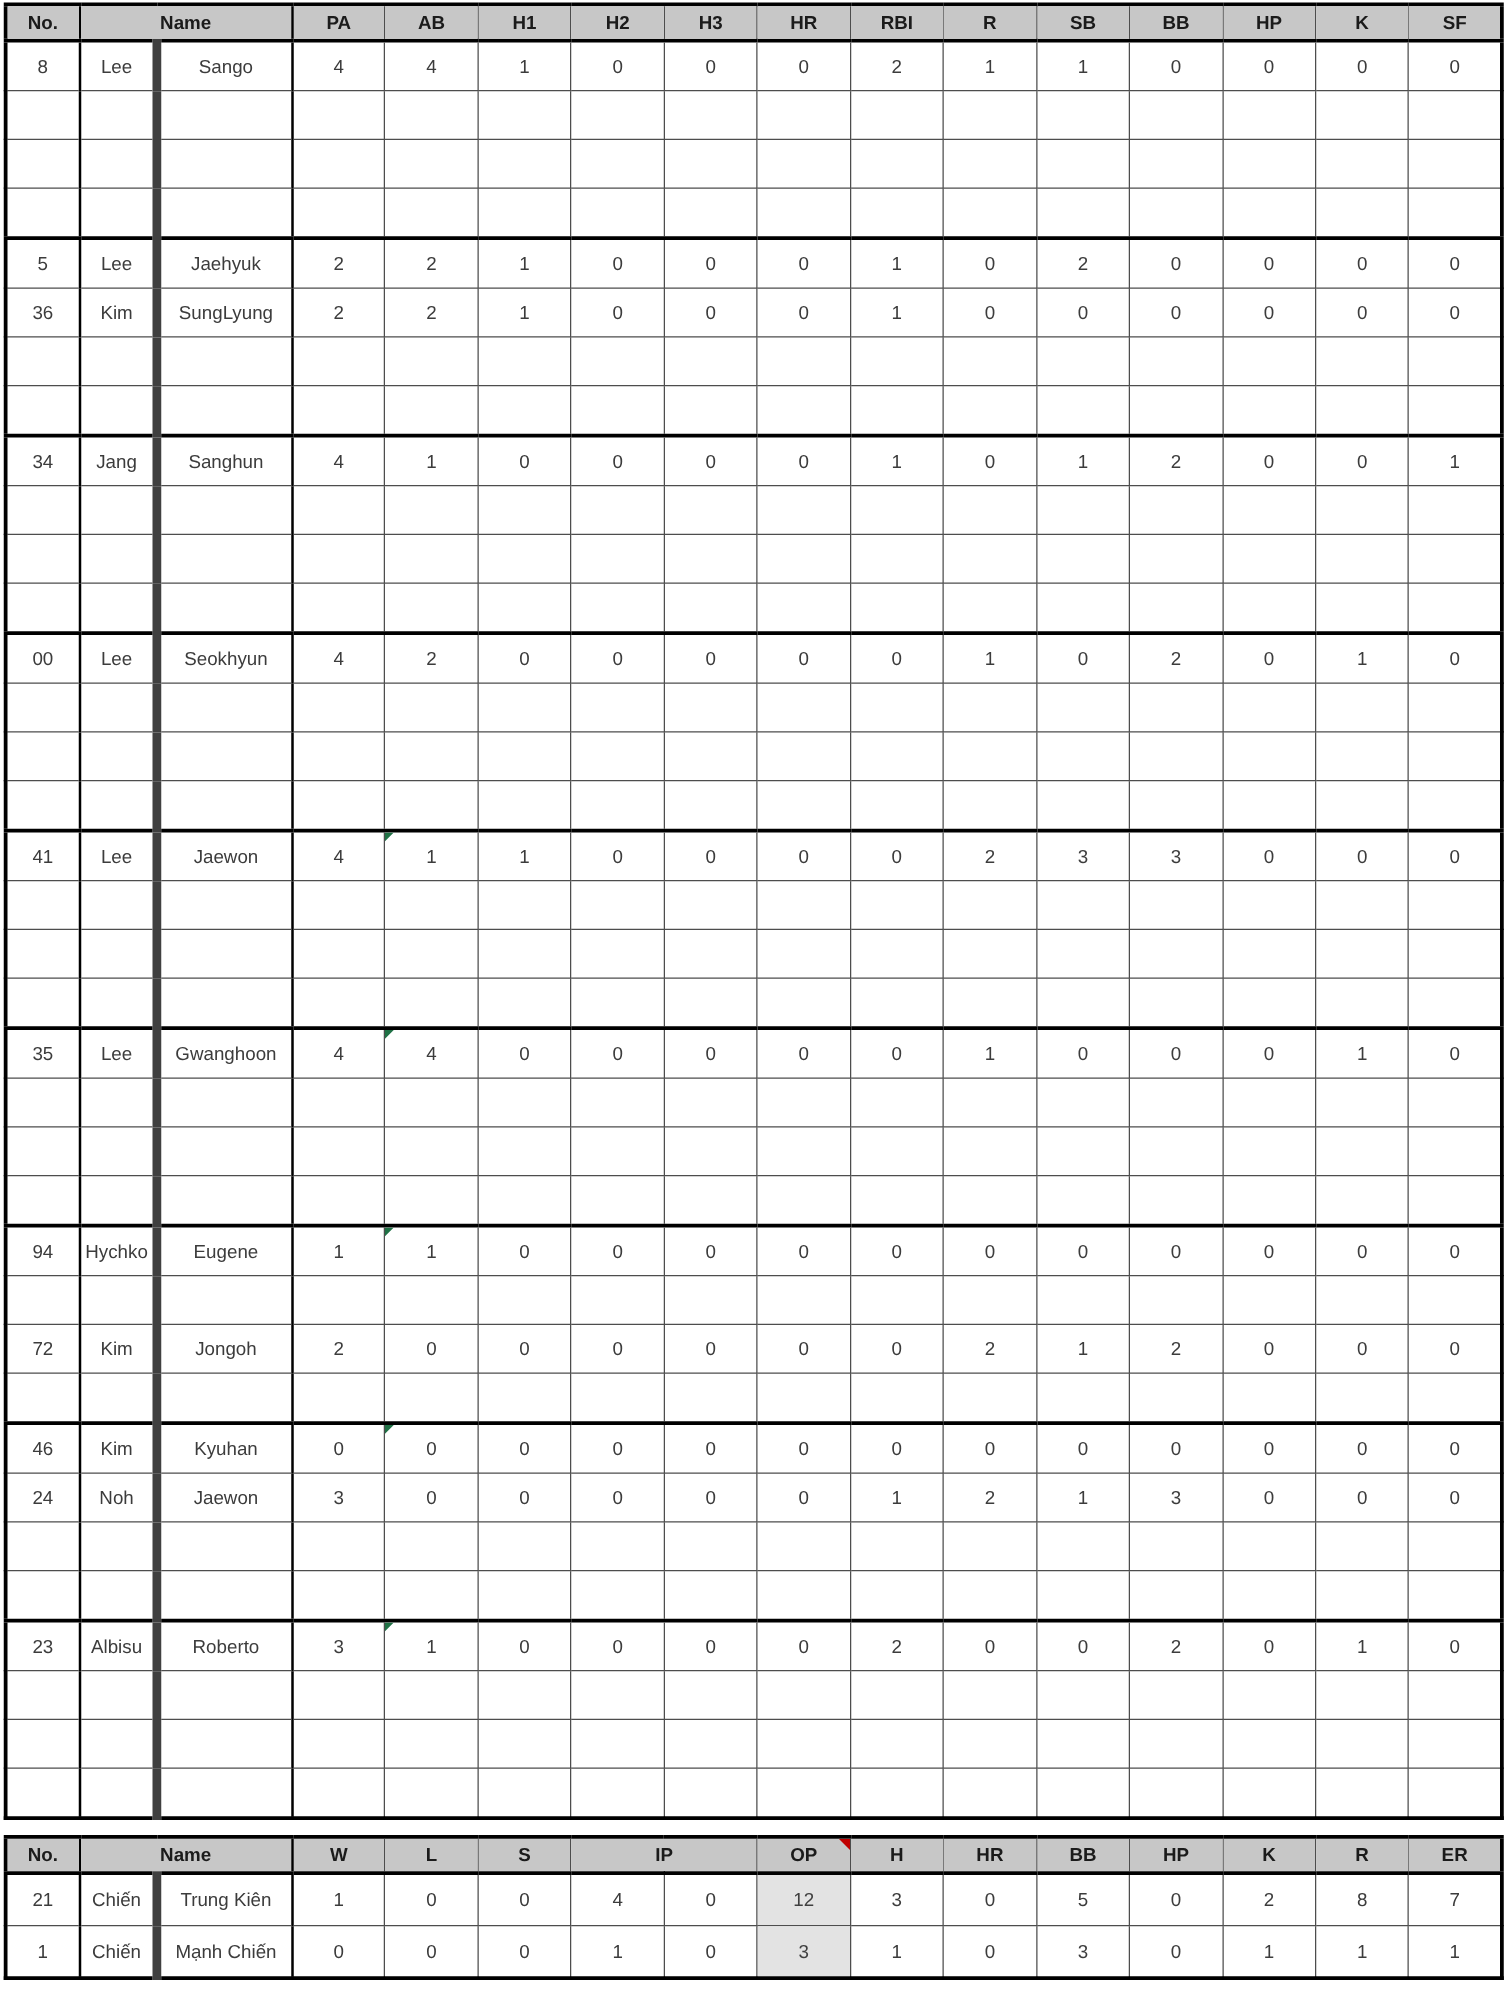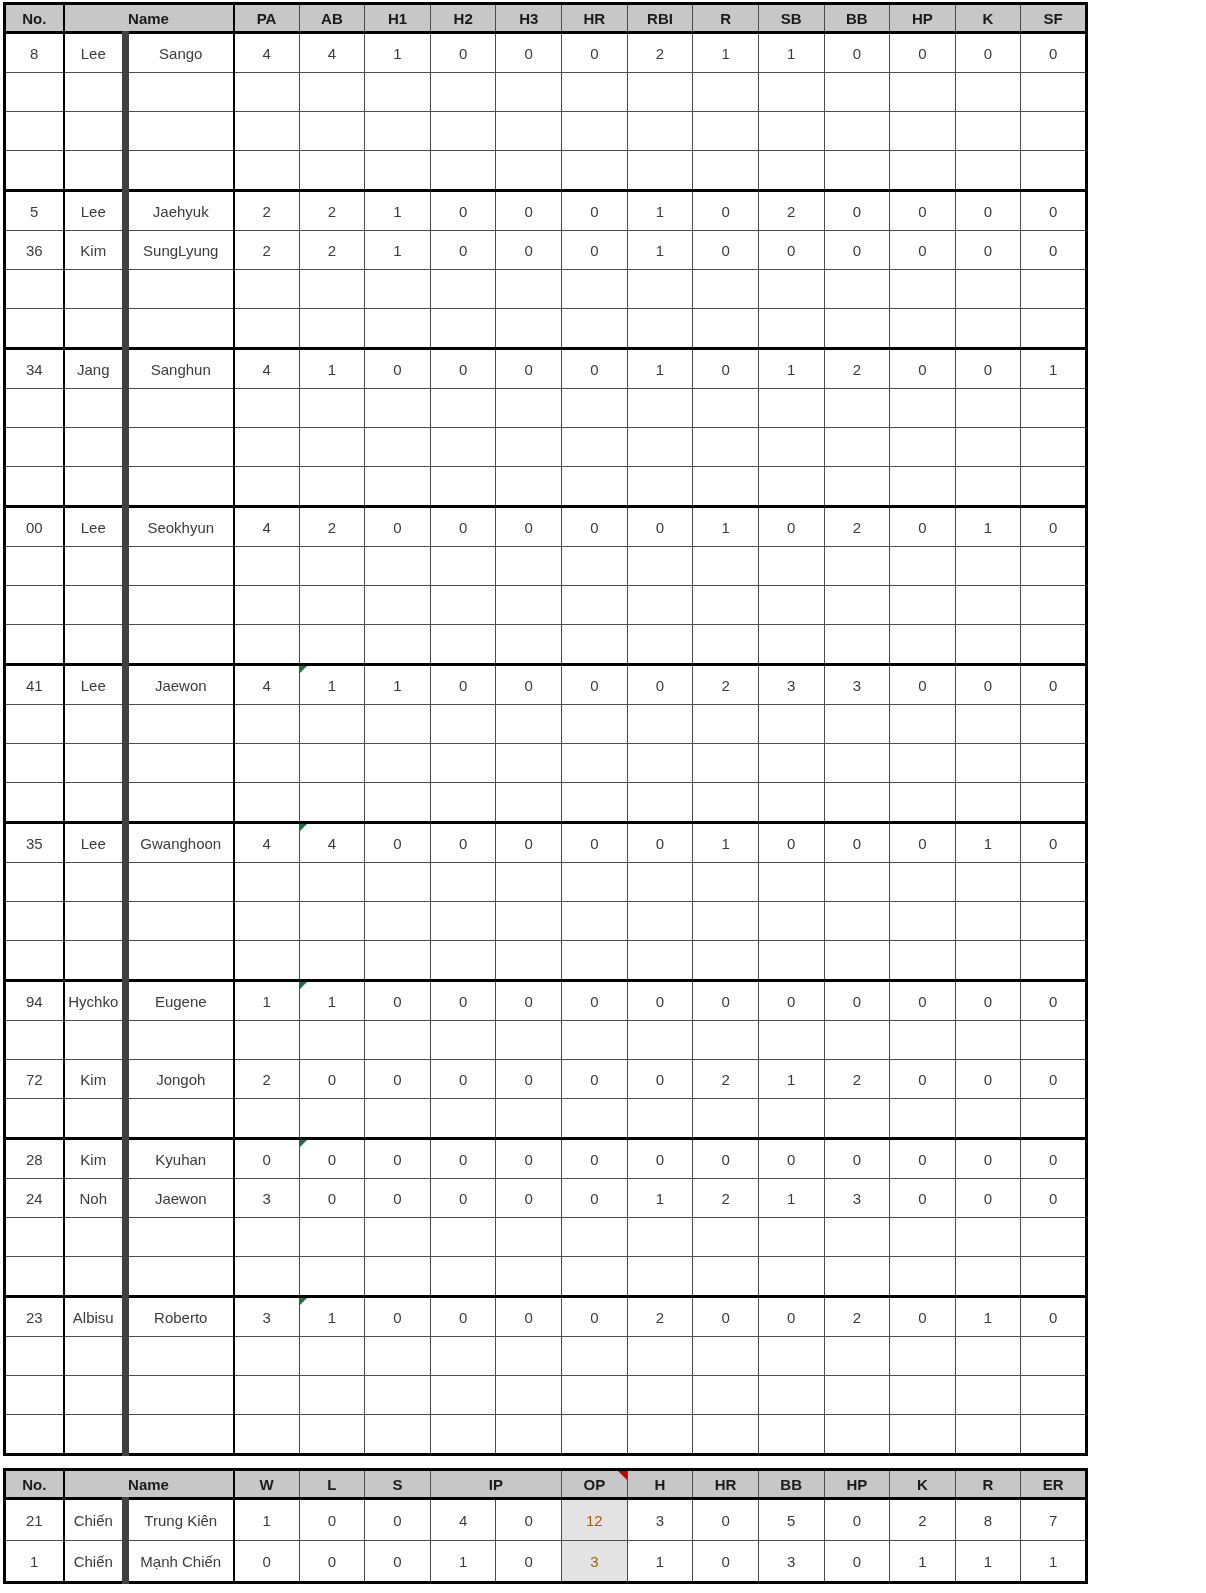--- a/index.html
+++ b/index.html
@@ -2,21 +2,21 @@
 <html><head>
 <meta charset="utf-8">
 <style>
   html,body{margin:0;padding:0;background:#ffffff;}
   body{
     font-family:"Liberation Sans","DejaVu Sans",sans-serif;
     font-size:15px;color:#3c3c3c;
     padding:2px 3px 0 3px;
     width:1200px;
   }
-  table{border-collapse:collapse;table-layout:fixed;width:1085px;}
+  table{border-collapse:collapse;table-layout:fixed;width:1200px;}
   .tbl{border:3px solid #000;}
   col.c-no{width:59px;}
   col.c-last{width:62px;}
   col.c-first{width:108px;}
   th,td{
     padding:0;text-align:center;vertical-align:middle;
     overflow:hidden;white-space:nowrap;
   }
   th{
     background:#c7c7c7;color:#1b1b1b;font-weight:bold;font-size:15px;
@@ -31,21 +31,21 @@
   .pitch td{height:40px;text-decoration:underline;}
   
   th.v-thick,td.v-thick{border-left:2px solid #000;}
   
   td.v-light{border-left:7px solid #404040;}
   
   tr.thick-top td{border-top:3px solid #000;}
   
   td.ip2{border-left:1px dotted #888;}
   
-  td.op-cell{background:#e3e3e3;color:#a16207;}
+  td.op-cell{background:#e3e3e3;color:#404040;}
   
   .note-tri{
     position:absolute;top:0;left:0;width:0;height:0;
     border-top:7px solid #1f7145;border-right:7px solid transparent;
   }
   
   .flag-tri{
     position:absolute;top:0;right:0;width:0;height:0;
     border-top:9px solid #c00000;border-left:9px solid transparent;
   }
@@ -592,21 +592,21 @@
     <td><span class="v"></span></td>
     <td><span class="v"></span></td>
     <td><span class="v"></span></td>
     <td><span class="v"></span></td>
     <td><span class="v"></span></td>
     <td><span class="v"></span></td>
     <td><span class="v"></span></td>
     <td><span class="v"></span></td>
   </tr>
       <tr class="thick-top">
-    <td><span class="v">28</span></td>
+    <td><span class="v">46</span></td>
     <td class="v-thick"><span class="v">Kim</span></td>
     <td class="v-light"><span class="v">Kyuhan</span></td>
     <td class="v-thick"><span class="v">0</span></td>
     <td><span class="v">0</span><span class="note-tri"></span></td>
     <td><span class="v">0</span></td>
     <td><span class="v">0</span></td>
     <td><span class="v">0</span></td>
     <td><span class="v">0</span></td>
     <td><span class="v">0</span></td>
     <td><span class="v">0</span></td>

